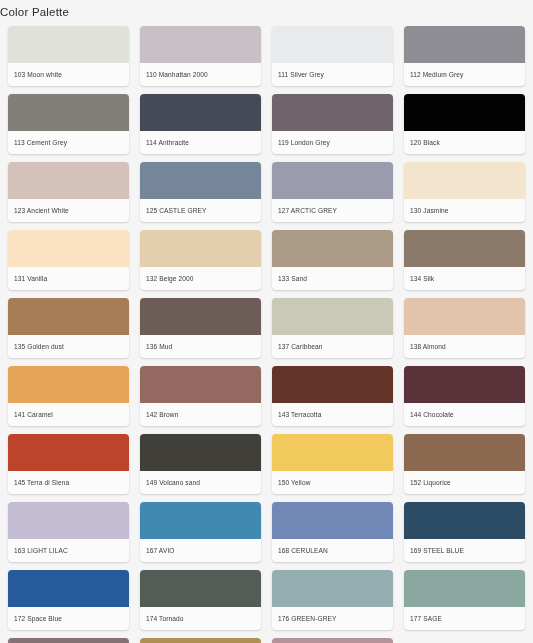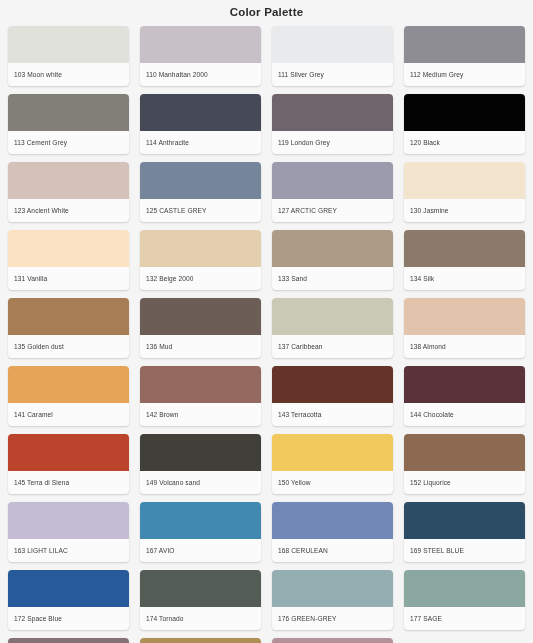--- a/index.html
+++ b/index.html
@@ -10,23 +10,23 @@
     overflow: hidden;
   }
 
   body {
     background: #f5f5f5;
     font-family: "Liberation Sans", sans-serif;
     -webkit-font-smoothing: antialiased;
   }
 
   #page-title {
-    text-align: center;
+    text-align: left;
     font-size: 11.5px;
-    font-weight: bold;
+    font-weight: normal;
     color: #2b2b2b;
     letter-spacing: 0.2px;
     padding: 6px 0 8px 0;
   }
 
   #palette-grid {
     display: grid;
     grid-template-columns: repeat(4, 1fr);
     column-gap: 11px;
     row-gap: 8px;

